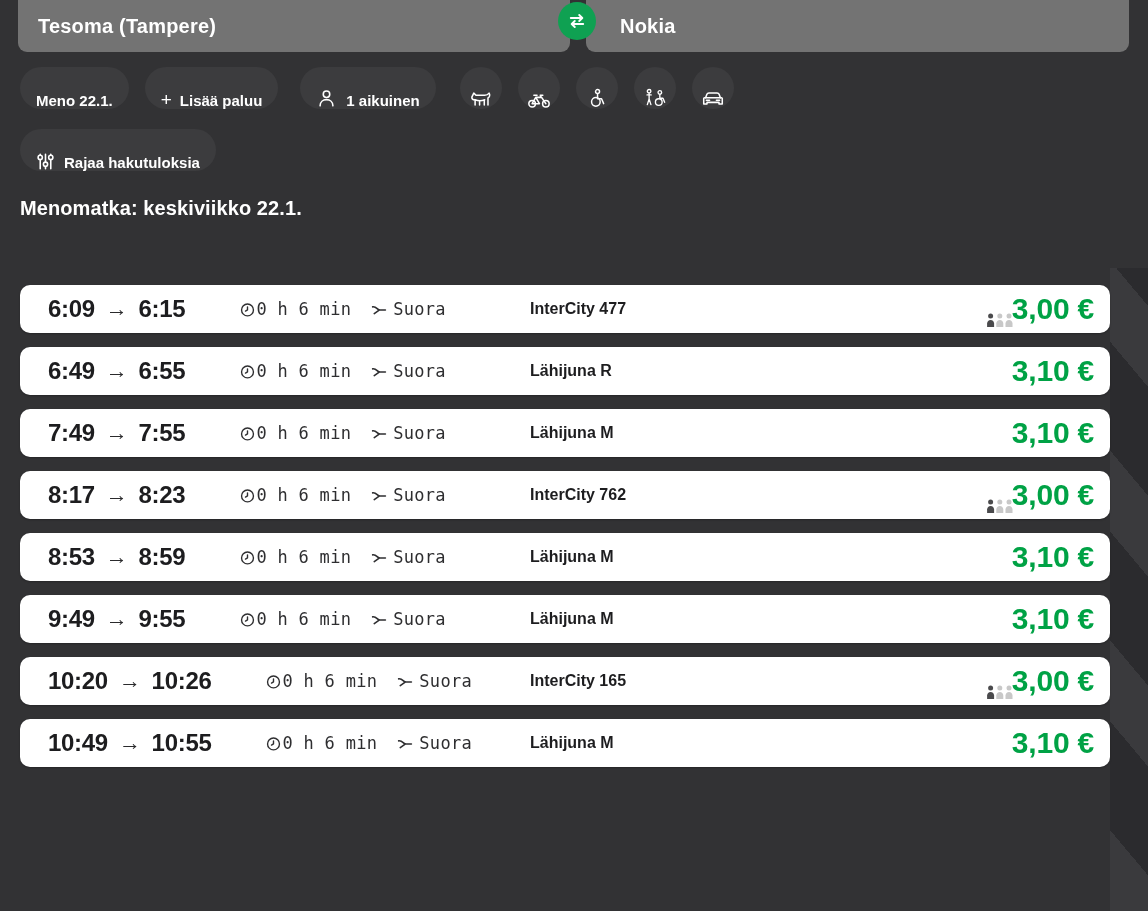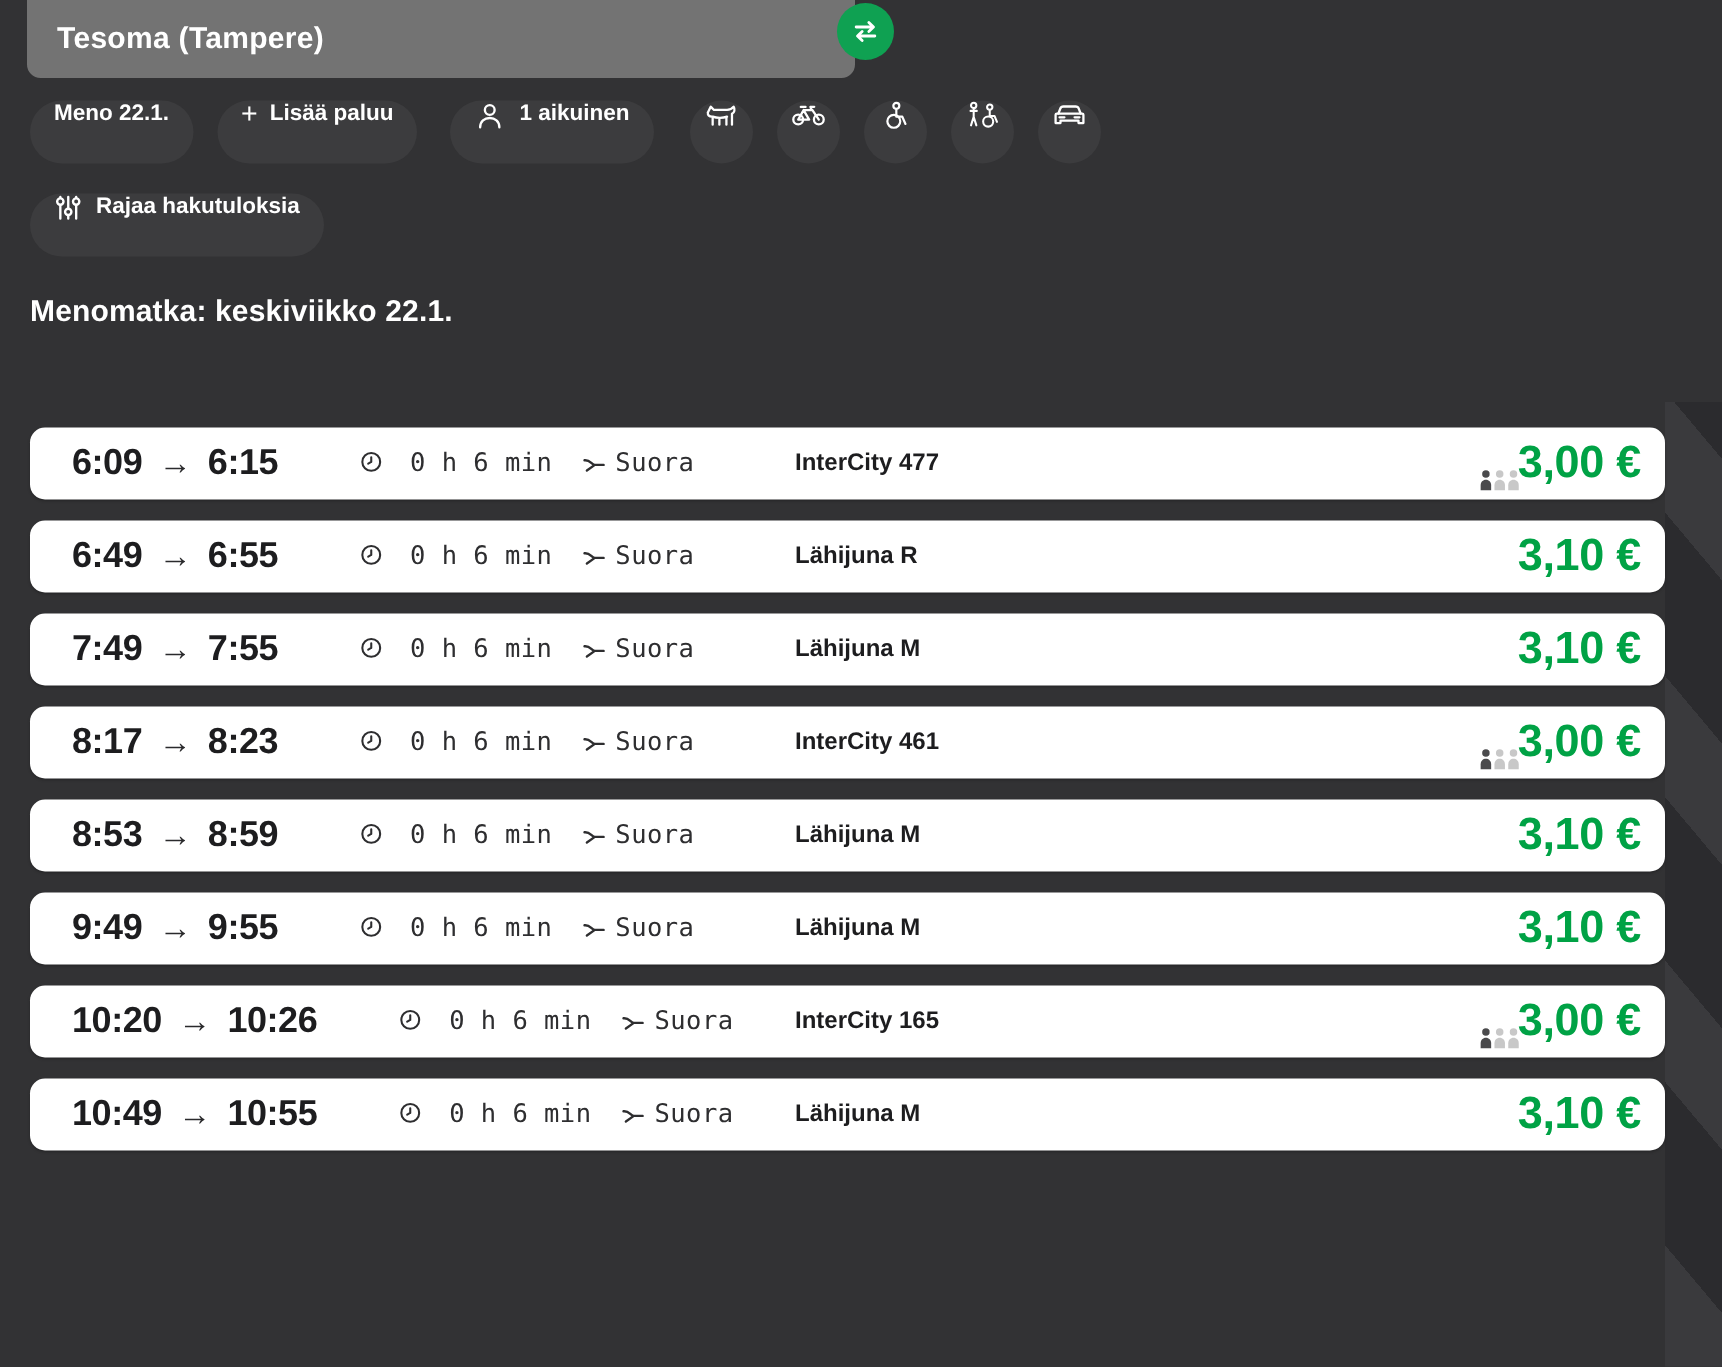--- a/index.html
+++ b/index.html
@@ -27,60 +27,63 @@
   .search-field.to { flex:1; padding-left:34px; }
   .swap-btn {
     position:absolute; left:558px; top:2px; width:38px; height:38px; border-radius:50%;
     background: var(--brand-green, #0FA152); border:none; cursor:pointer;
     display:flex; align-items:center; justify-content:center; z-index:3;
   }
   
   .pills-row { position:absolute; top:67px; left:20px; display:flex; align-items:center; gap:16px; }
   .pill {
     height:42px; border-radius:21px; background:#3c3c3e; border:none; cursor:pointer;
-    display:flex; align-items:flex-start; gap:9px; padding:0 16px;
+    display:flex; align-items:flex-end; gap:9px; padding:0 16px;
     color:#fff; font-size:15px; font-weight:700; font-family:"Liberation Sans",sans-serif;
     white-space:nowrap;
   }
   .pill.icon-only { width:42px; padding:0; justify-content:center; border-radius:50%; }
   .pill .plus { font-size:19px; font-weight:400; line-height:1; margin-right:-1px; }
   .refine-row { position:absolute; top:129px; left:20px; }
   
   .results-head { position:absolute; top:197px; left:20px; color:#fff; }
   .results-title { font-size:20px; font-weight:700; letter-spacing:.1px; }
   .results-sub { margin-top:7px; font-size:15px; font-weight:700; letter-spacing:.1px; }
   
   .cards { position:absolute; top:285px; left:20px; width:1090px; }
   .card {
     position:relative; height:48px; background:#fff; border-radius:10px;
     margin-bottom:14px; display:flex; align-items:center; cursor:pointer;
     box-shadow:0 1px 2px rgba(0,0,0,.25);
   }
   .time { display:flex; align-items:center; gap:10px; padding-left:28px;
           font-size:24px; font-weight:700; color:#1d1d1f; letter-spacing:-.3px; }
   .time .arrow { font-size:22px; font-weight:400; color:#2a2a2c; padding:0 1px; }
-  .dur-group { display:flex; align-items:flex-start; gap:17px; margin-left:54px;
+  .dur-group { display:flex; align-items:center; gap:0; margin-left:54px;
           font-family:"DejaVu Sans Mono", monospace; font-size:17px; color:#2e2e30; letter-spacing:.3px; }
   .route-group { display:flex; align-items:center; gap:6px; margin-left:19px;
           font-family:"DejaVu Sans Mono", monospace; font-size:17px; color:#2e2e30; letter-spacing:.3px; }
   .train { position:absolute; left:510px; font-size:16px; font-weight:700; color:#1d1d1f; }
   .occupancy { position:absolute; left:966px; top:28px; }
   .price { position:absolute; right:16px; font-size:30px; font-weight:700;
            color: var(--price-green, #00A245); letter-spacing:-.2px; }
   svg { display:block; }
 </style>
 </head>
 <body>
 
 <div class="bg-stripes"></div>
 
 <div class="search-row">
   <div class="search-field from">
     <span>Tesoma (Tampere)</span>
   </div>
+  <div class="search-field to">
+    <span>Nokia</span>
+  </div>
 </div>
 <button class="swap-btn">
   <span>
     <svg width="20" height="20" viewBox="0 0 18 18" fill="none" stroke="#fff" stroke-width="1.7" stroke-linecap="round" stroke-linejoin="round">
       <path d="M3.4 6.3h10.2M11 3.6l2.8 2.7L11 9"></path>
       <path d="M14.6 11.7H4.4M7 9l-2.8 2.7L7 14.4"></path>
     </svg>
   </span>
 </button>
 
@@ -281,21 +284,21 @@
       <span>0 h 6 min</span>
     </div>
     <div class="route-group">
       <span>
           <svg width="17" height="15" viewBox="0 0 16 14" fill="none" stroke="#2e2e30" stroke-width="1.5" stroke-linecap="round" stroke-linejoin="round">
             <path d="M14.5 7.4H9M9 7.4C6.8 7.4 6.3 4.1 2.5 4.5M9 7.4 4 10.9"></path>
           </svg>
         </span>
       <span>Suora</span>
     </div>
-    <div class="train">InterCity 461</div>
+    <div class="train">InterCity 762</div>
     <span class="occupancy">
       <svg width="31" height="14" viewBox="0 0 31 14">
           <g fill="#4a4a4c">
             <circle cx="4.6" cy="3" r="2.5"></circle>
             <path d="M1.1 14v-3.4c0-2.2 1.5-3.7 3.5-3.7s3.5 1.5 3.5 3.7V14z"></path>
           </g>
           <g fill="#c8c8c8">
             <circle cx="13.8" cy="3" r="2.5"></circle>
             <path d="M10.3 14v-3.4c0-2.2 1.5-3.7 3.5-3.7s3.5 1.5 3.5 3.7V14z"></path>
             <circle cx="23" cy="3" r="2.5"></circle>

